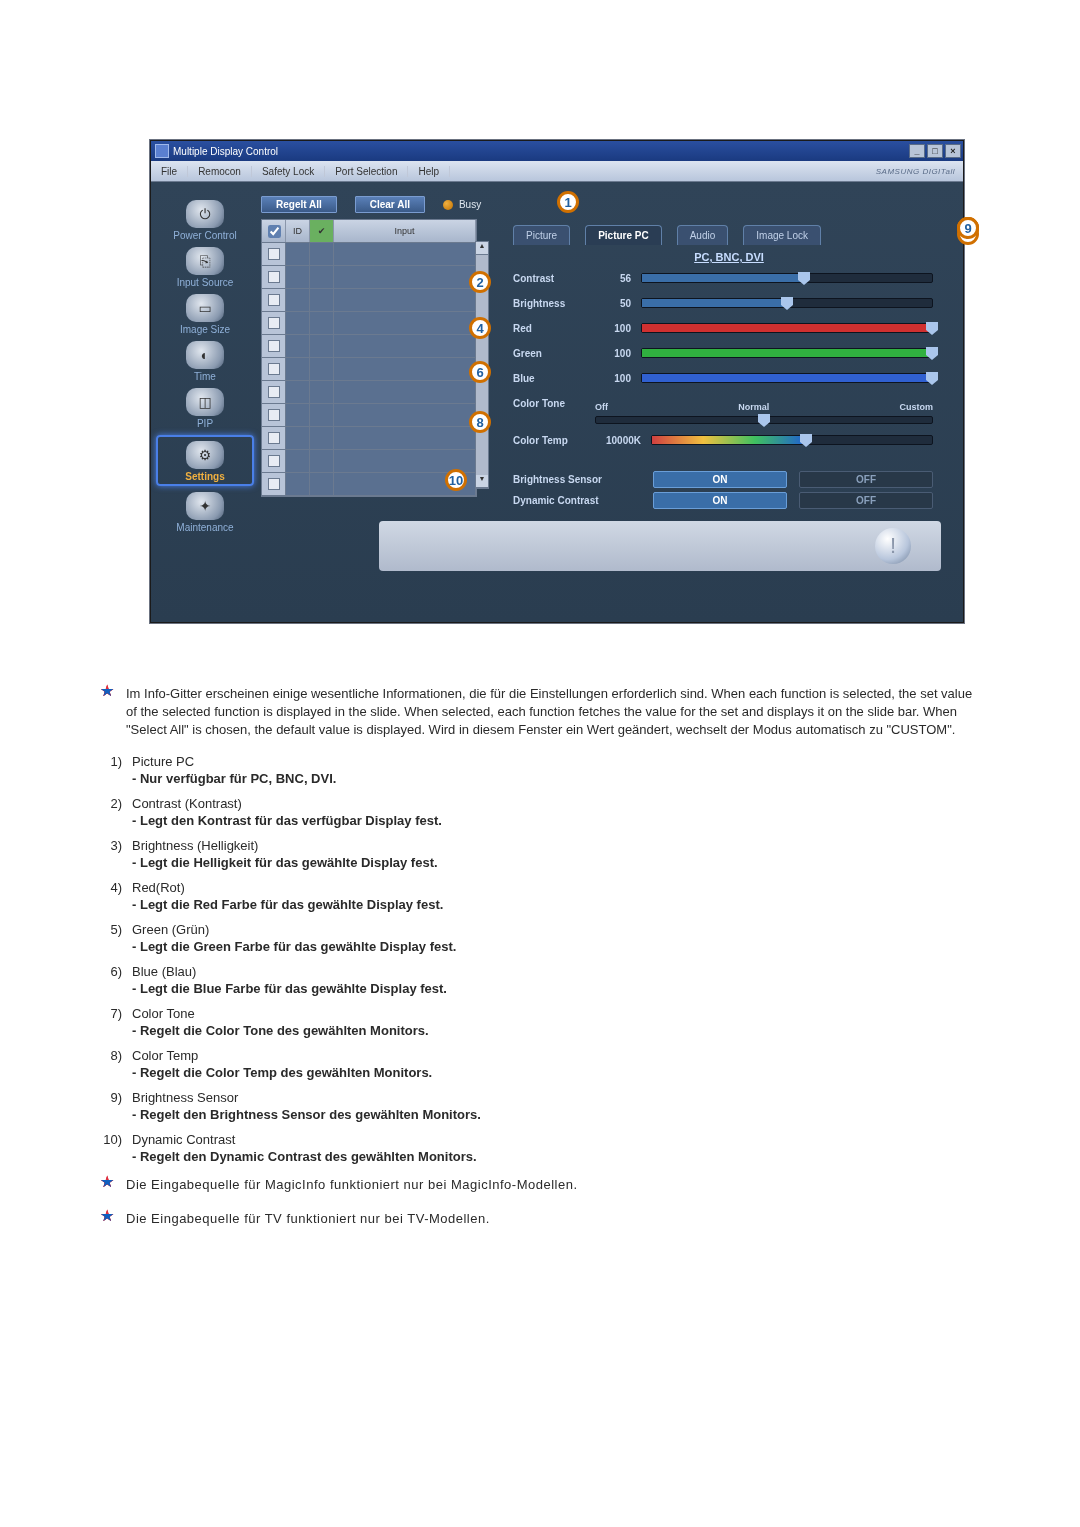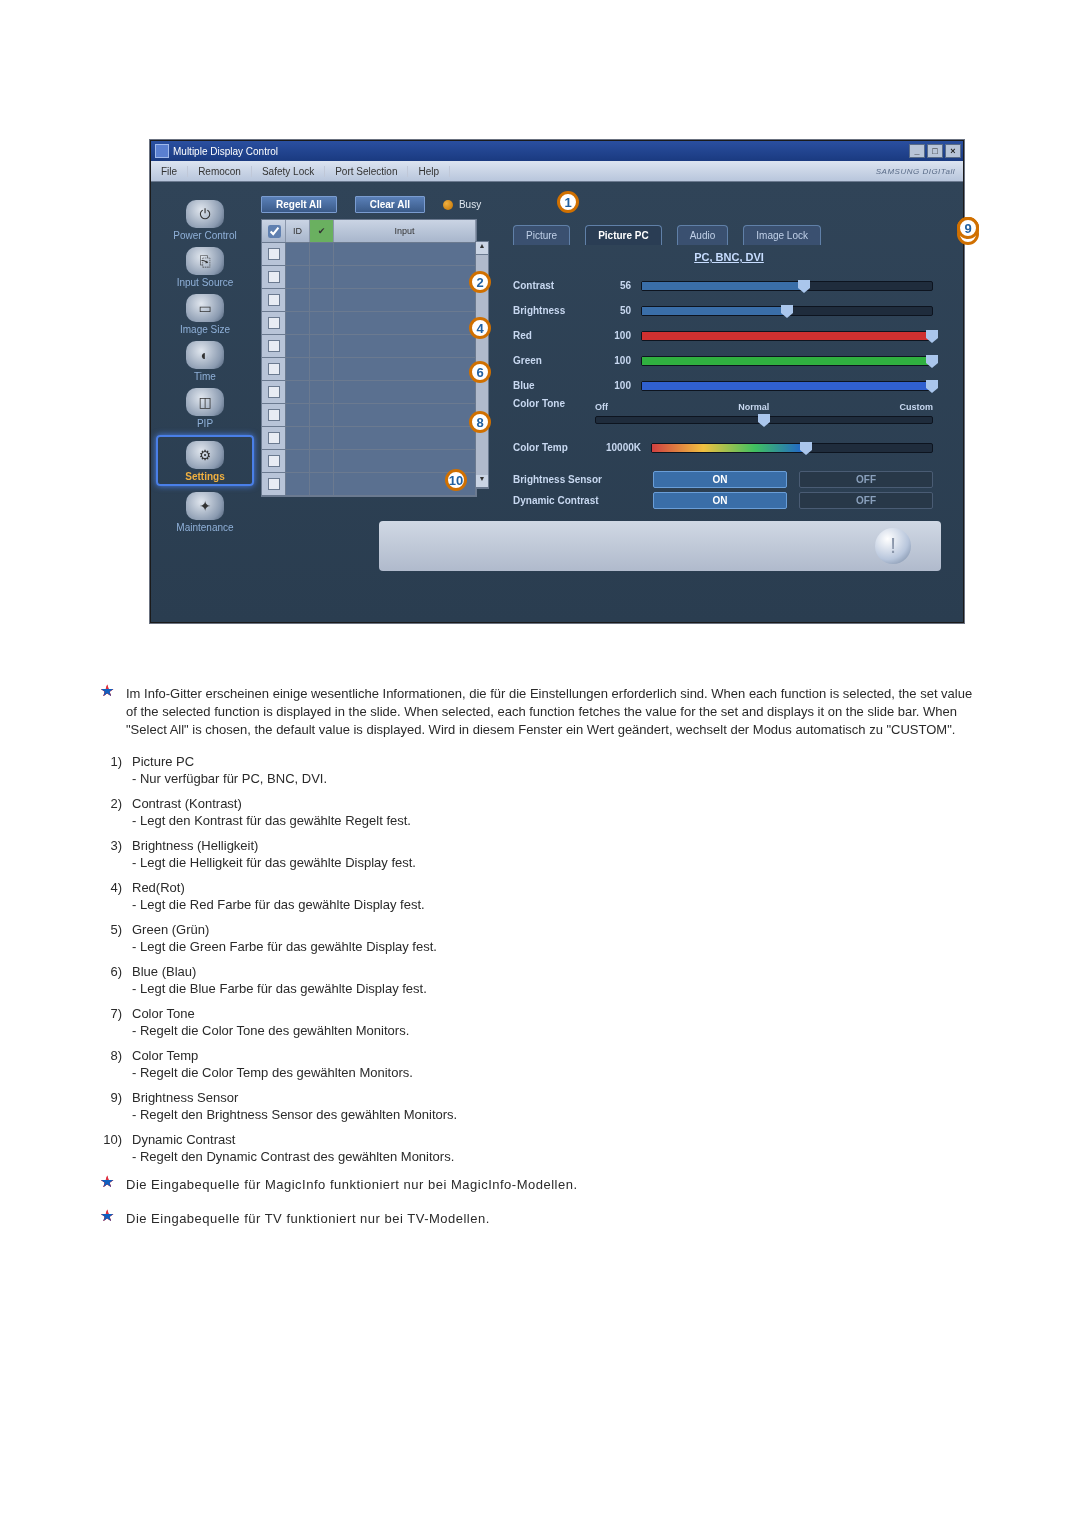--- a/index.html
+++ b/index.html
@@ -222,21 +222,21 @@
   .subhead {
     text-align:center;
     color:#c8ddff;
     font-weight:bold;
     font-size:11px;
     margin: 6px 0 10px;
     text-decoration: underline;
   }
   .sliders { display:flex; flex-direction:column; gap:7px; padding: 0 20px 0 8px; }
   .srow {
-    display:flex; align-items:flex-end; gap:10px;
+    display:flex; align-items:flex-start; gap:10px;
     color:#c8d8f0; font-size:10px; font-weight:bold;
     height: 18px;
   }
   .srow .slabel { width: 72px; }
   .srow .sval   { width: 36px; text-align:right; }
   .track {
     position:relative;
     flex:1;
     height:8px;
     background:#1f2c3c;
@@ -314,21 +314,21 @@
     content:"★"; color:#1060c0;
     position:absolute; left:0; top:0;
     -webkit-mask: linear-gradient(transparent 40%, black 40%);
     mask: linear-gradient(transparent 40%, black 40%);
   }
   .doc p, .doc .para { margin: 2px 0; line-height: 1.4; }
   .num-list { margin-top: 8px; }
   .num-item { display:flex; gap:10px; margin-top: 10px; }
   .num-item .num { width: 22px; text-align:right; }
   .num-item .body { flex:1; }
-  .num-item .body .sub { margin-top: 2px; }
+  .num-item .body .sub { margin-top: 2px; font-weight: bold; }
 </style>
 </head>
 <body>
 
 <div class="page">
 
   <div class="app-window">
     <div class="titlebar">
       <span class="tb-icon"></span>
       <span class="tb-title">Multiple Display Control</span>
@@ -611,21 +611,21 @@
 
     <div class="num-list">
       <div class="num-item">
           <span class="num">1)</span>
         <div class="body"><span>Picture PC</span>
           <div class="sub">- Nur verfügbar für PC, BNC, DVI.</div></div>
         </div>
       <div class="num-item">
           <span class="num">2)</span>
         <div class="body"><span>Contrast (Kontrast)</span>
-          <div class="sub">- Legt den Kontrast für das gewählte Regelt fest.</div></div>
+          <div class="sub">- Legt den Kontrast für das verfügbar Display fest.</div></div>
         </div>
       <div class="num-item">
           <span class="num">3)</span>
         <div class="body"><span>Brightness (Helligkeit)</span>
           <div class="sub">- Legt die Helligkeit für das gewählte Display fest.</div></div>
         </div>
       <div class="num-item">
           <span class="num">4)</span>
         <div class="body"><span>Red(Rot)</span>
           <div class="sub">- Legt die Red Farbe für das gewählte Display fest.</div></div>

